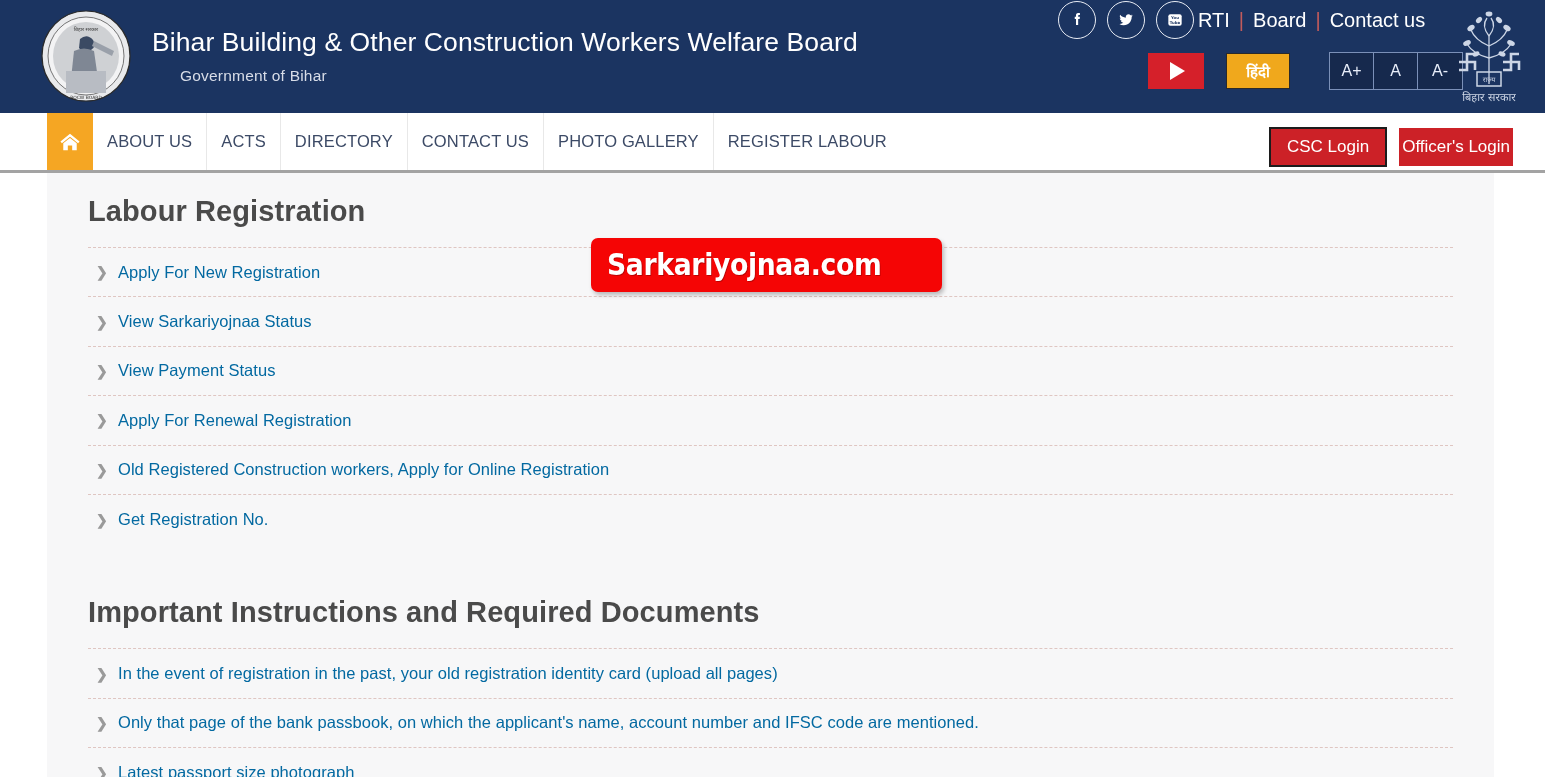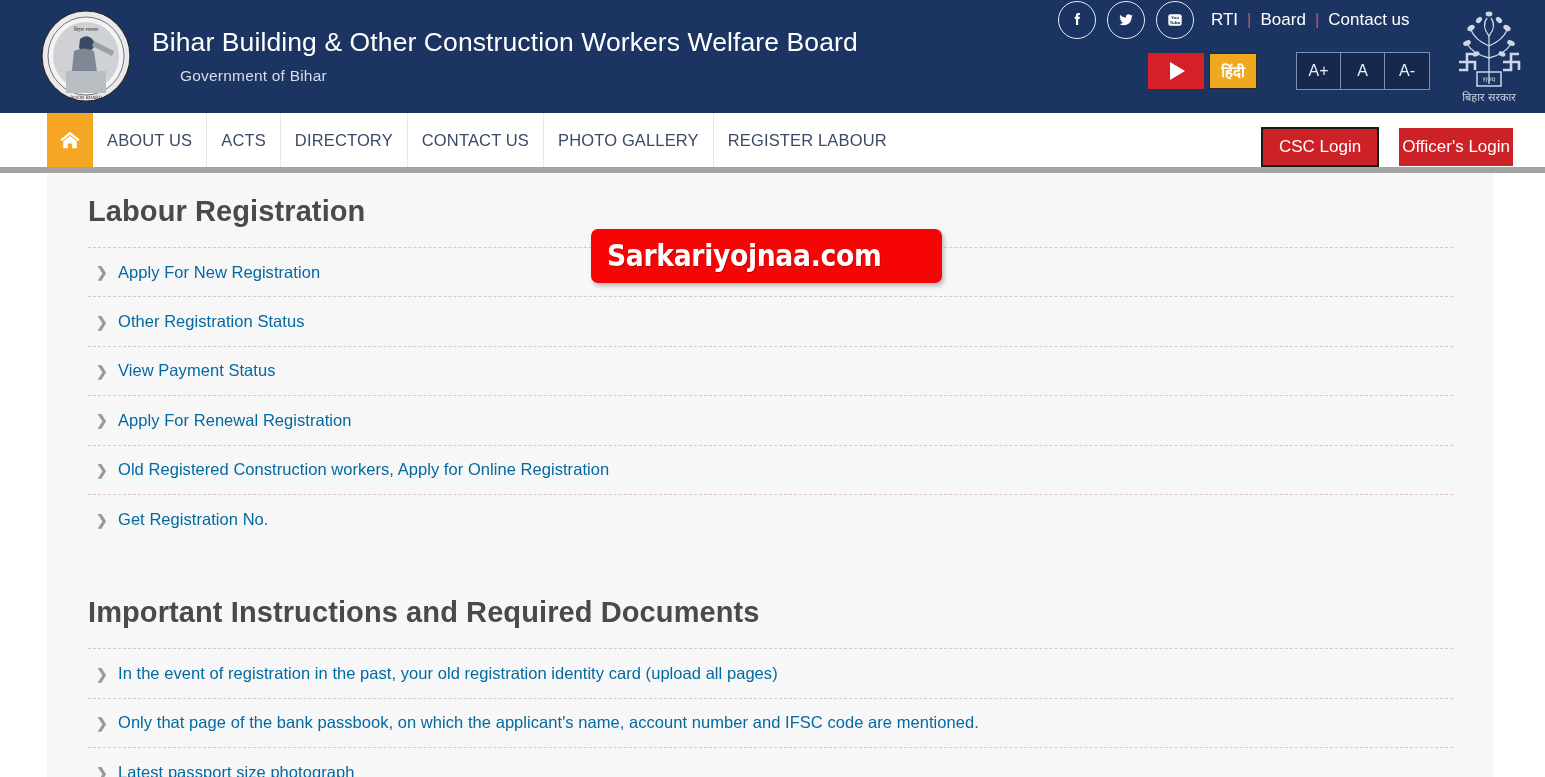--- a/index.html
+++ b/index.html
@@ -83,24 +83,23 @@
   }
 
   .toplinks {
     position: absolute;
     left: 158px;
     top: 1px;
     height: 38px;
     display: flex;
     align-items: center;
     color: #ffffff;
-    font-size: 17px;
+    font-size: 20px;
     gap: 9px;
     white-space: nowrap;
-    margin-left: 13px;
   }
   .toplinks .sep { color: #c25b5b; }
   .toplinks a { color: #ffffff; text-decoration: none; }
 
   .ctrl-row {
     position: absolute;
     left: 108px;
     top: 52px;
     display: flex;
     align-items: center;
@@ -116,31 +115,31 @@
   }
   .tri {
     width: 0; height: 0;
     border-left: 15px solid #ffffff;
     border-top: 9px solid transparent;
     border-bottom: 9px solid transparent;
     margin-left: 3px;
   }
 
   .btn-hindi {
-    width: 48px;
+    width: 64px;
     height: 36px;
     background: #f0a81c;
     border: 1.5px solid #2a2a2a;
     color: #ffffff;
     font-size: 15px;
     font-weight: 700;
     display: flex;
     align-items: center;
     justify-content: center;
-    margin-left: 5px;
+    margin-left: 22px;
   }
 
   .fontsize {
     display: flex;
     margin-left: 39px;
     border: 1px solid #7b90b8;
   }
   .fs-btn {
     width: 44px;
     height: 36px;
@@ -160,21 +159,21 @@
     top: 6px;
     width: 80px;
     height: 100px;
   }
 
   
   .navbar {
     position: relative;
     height: 60px;
     background: #ffffff;
-    border-bottom: 6px solid #a3a3a3;
+    border-bottom: 3px solid #a3a3a3;
     display: flex;
     align-items: stretch;
     padding-left: 47px;
   }
 
   .nav-home {
     width: 46px;
     background: #f5a623;
     display: flex;
     align-items: center;
@@ -196,21 +195,21 @@
   }
   .nav-item:last-child { border-right: none; }
 
   .nav-right {
     position: absolute;
     right: 32px;
     top: 0;
     height: 68px;
     display: flex;
     align-items: center;
-    gap: 20px;
+    gap: 12px;
   }
 
   .login-btn {
     background: #cc2127;
     color: #ffffff;
     font-size: 17px;
     padding: 9px 3px;
     white-space: nowrap;
     line-height: 1.15;
   }
@@ -266,21 +265,21 @@
     font-size: 16.5px;
     letter-spacing: .05px;
   }
 
   .spacer-block { height: 30px; }
 
   
   .watermark {
     position: absolute;
     left: 544px;
-    top: 56px;
+    top: 65px;
     background: #f50505;
     border-radius: 7px;
     padding: 8px 16px 10px;
     box-shadow: 2px 3px 4px rgba(0,0,0,.25);
   }
   .watermark span {
     color: #ffffff;
     font-size: 31px;
     font-weight: 700;
     font-family: "DejaVu Sans", sans-serif;
@@ -419,21 +418,21 @@
   <div class="section-title">Labour Registration</div>
   <div class="rule"></div>
 
   <div>
     <div class="row">
       <span class="chev">❯</span>
       <span class="row-label">Apply For New Registration</span>
     </div>
     <div class="row">
       <span class="chev">❯</span>
-      <span class="row-label">Other Registration Status</span>
+      <span class="row-label">View Sarkariyojnaa Status</span>
     </div>
     <div class="row">
       <span class="chev">❯</span>
       <span class="row-label">View Payment Status</span>
     </div>
     <div class="row">
       <span class="chev">❯</span>
       <span class="row-label">Apply For Renewal Registration</span>
     </div>
     <div class="row">

